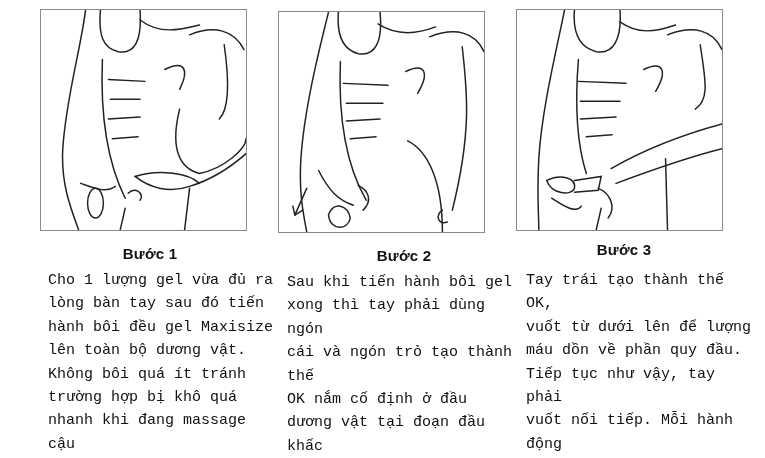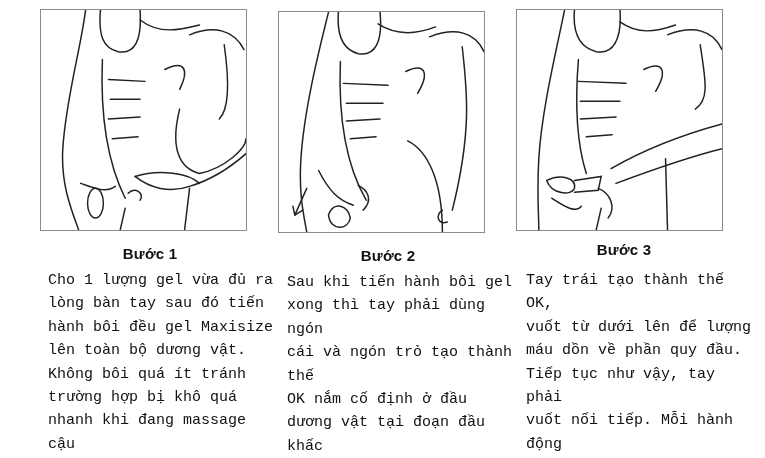--- a/index.html
+++ b/index.html
@@ -7,21 +7,21 @@
            font-family: "Liberation Sans", sans-serif; color: #111; }
     .panel { position: absolute; }
     .frame { position: absolute; border: 1.5px solid #8a8a8a; background: #fff; box-sizing: border-box; overflow: hidden; }
     .frame svg { width: 100%; height: 100%; display: block; }
     .step-title { position: absolute; font-weight: bold; font-size: 15px; text-align: center; width: 220px; letter-spacing: 0.2px; }
     .step-text { position: absolute; font-size: 15px; line-height: 23.4px; width: 230px; white-space: pre-line; font-family: Liberation Mono, monospace; }
     #p1 .frame { left: 40px; top: 9px; width: 207px; height: 222px; }
     #p1 .step-title { left: 40px; top: 245px; }
     #p1 .step-text { left: 48px; top: 269px; }
     #p2 .frame { left: 278px; top: 11px; width: 207px; height: 222px; }
-    #p2 .step-title { left: 278px; top: 247px; }
+    #p2 .step-title { left: 294px; top: 247px; }
     #p2 .step-text { left: 287px; top: 271px; }
     #p3 .frame { left: 516px; top: 9px; width: 207px; height: 222px; }
     #p3 .step-title { left: 514px; top: 241px; }
     #p3 .step-text { left: 526px; top: 269px; }
     path, line, ellipse { fill: none; stroke: #222; stroke-width: 1.5; stroke-linecap: round; }
   </style>
 </head>
 <body>
 
 <div class="panel" id="p1">

